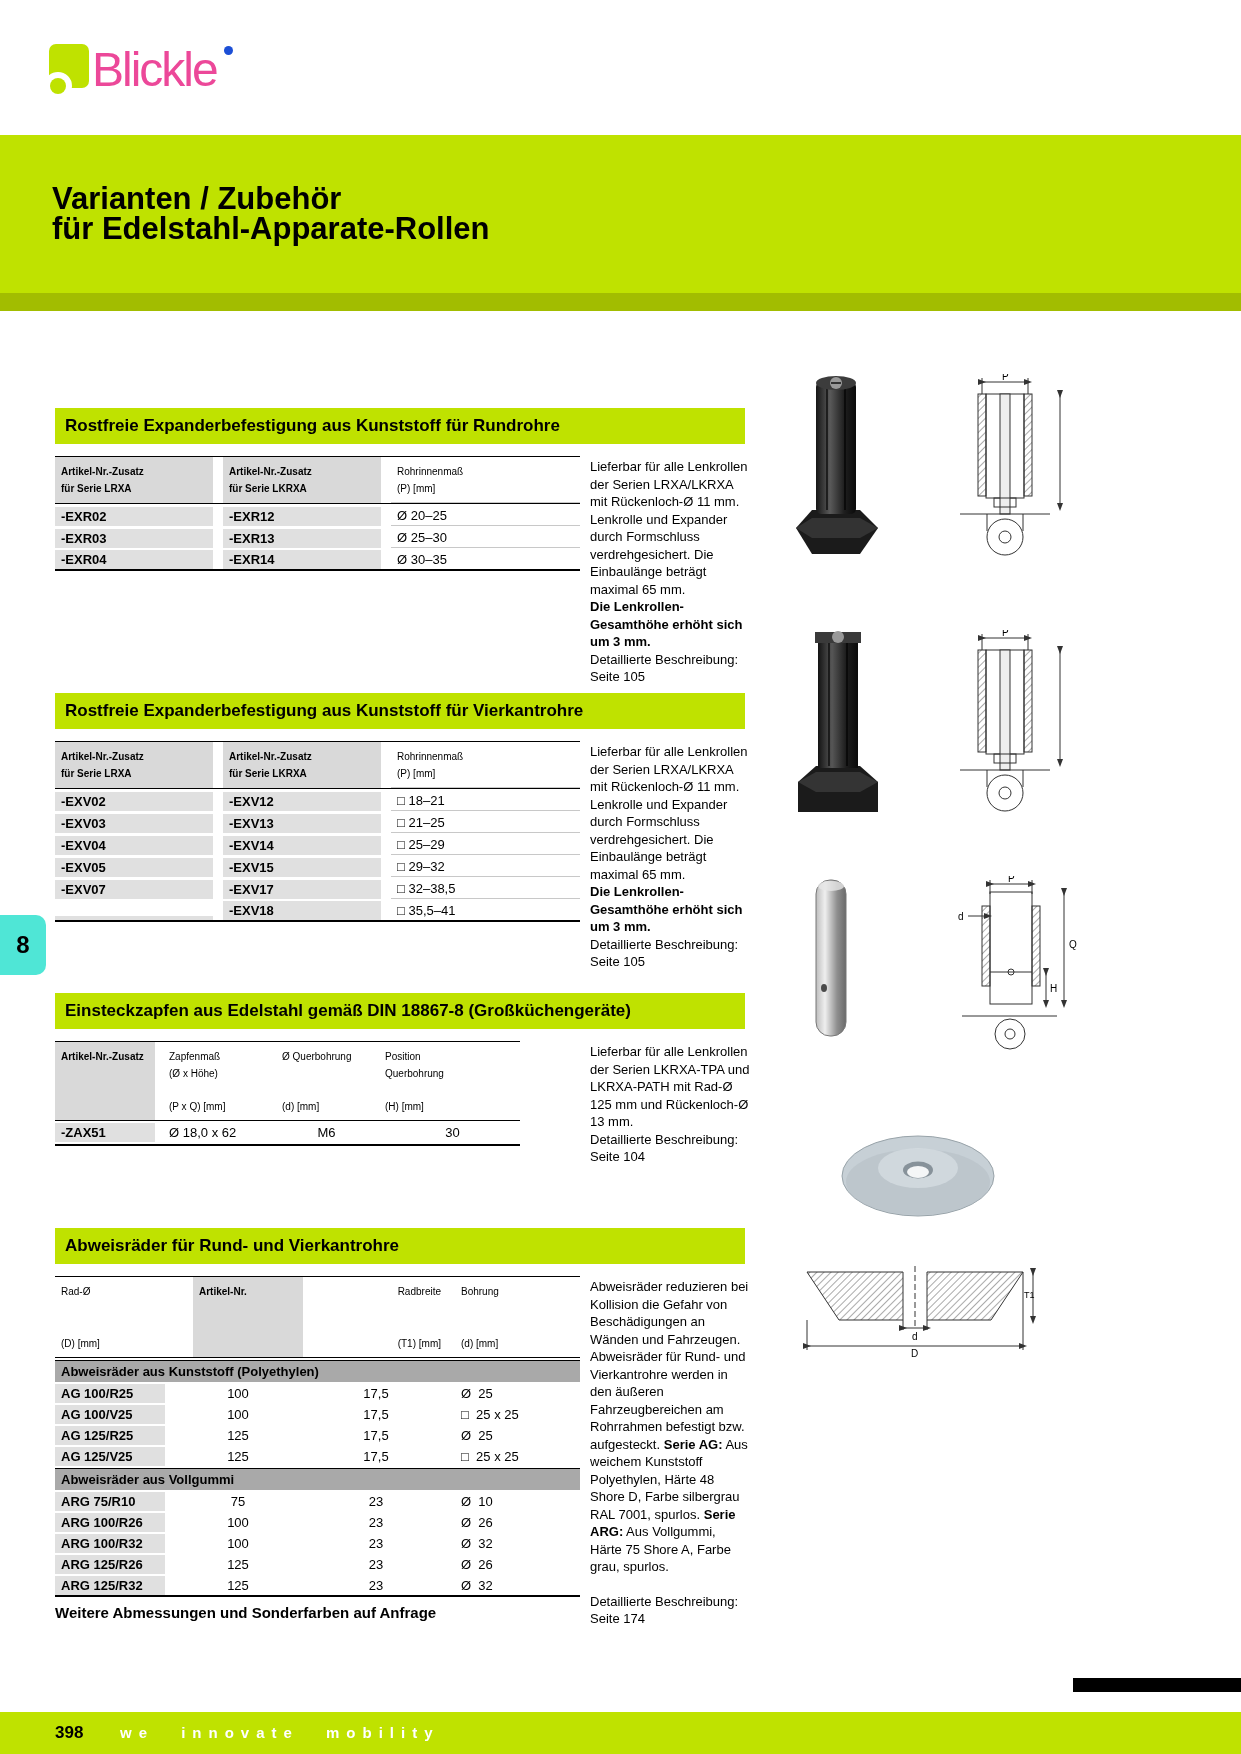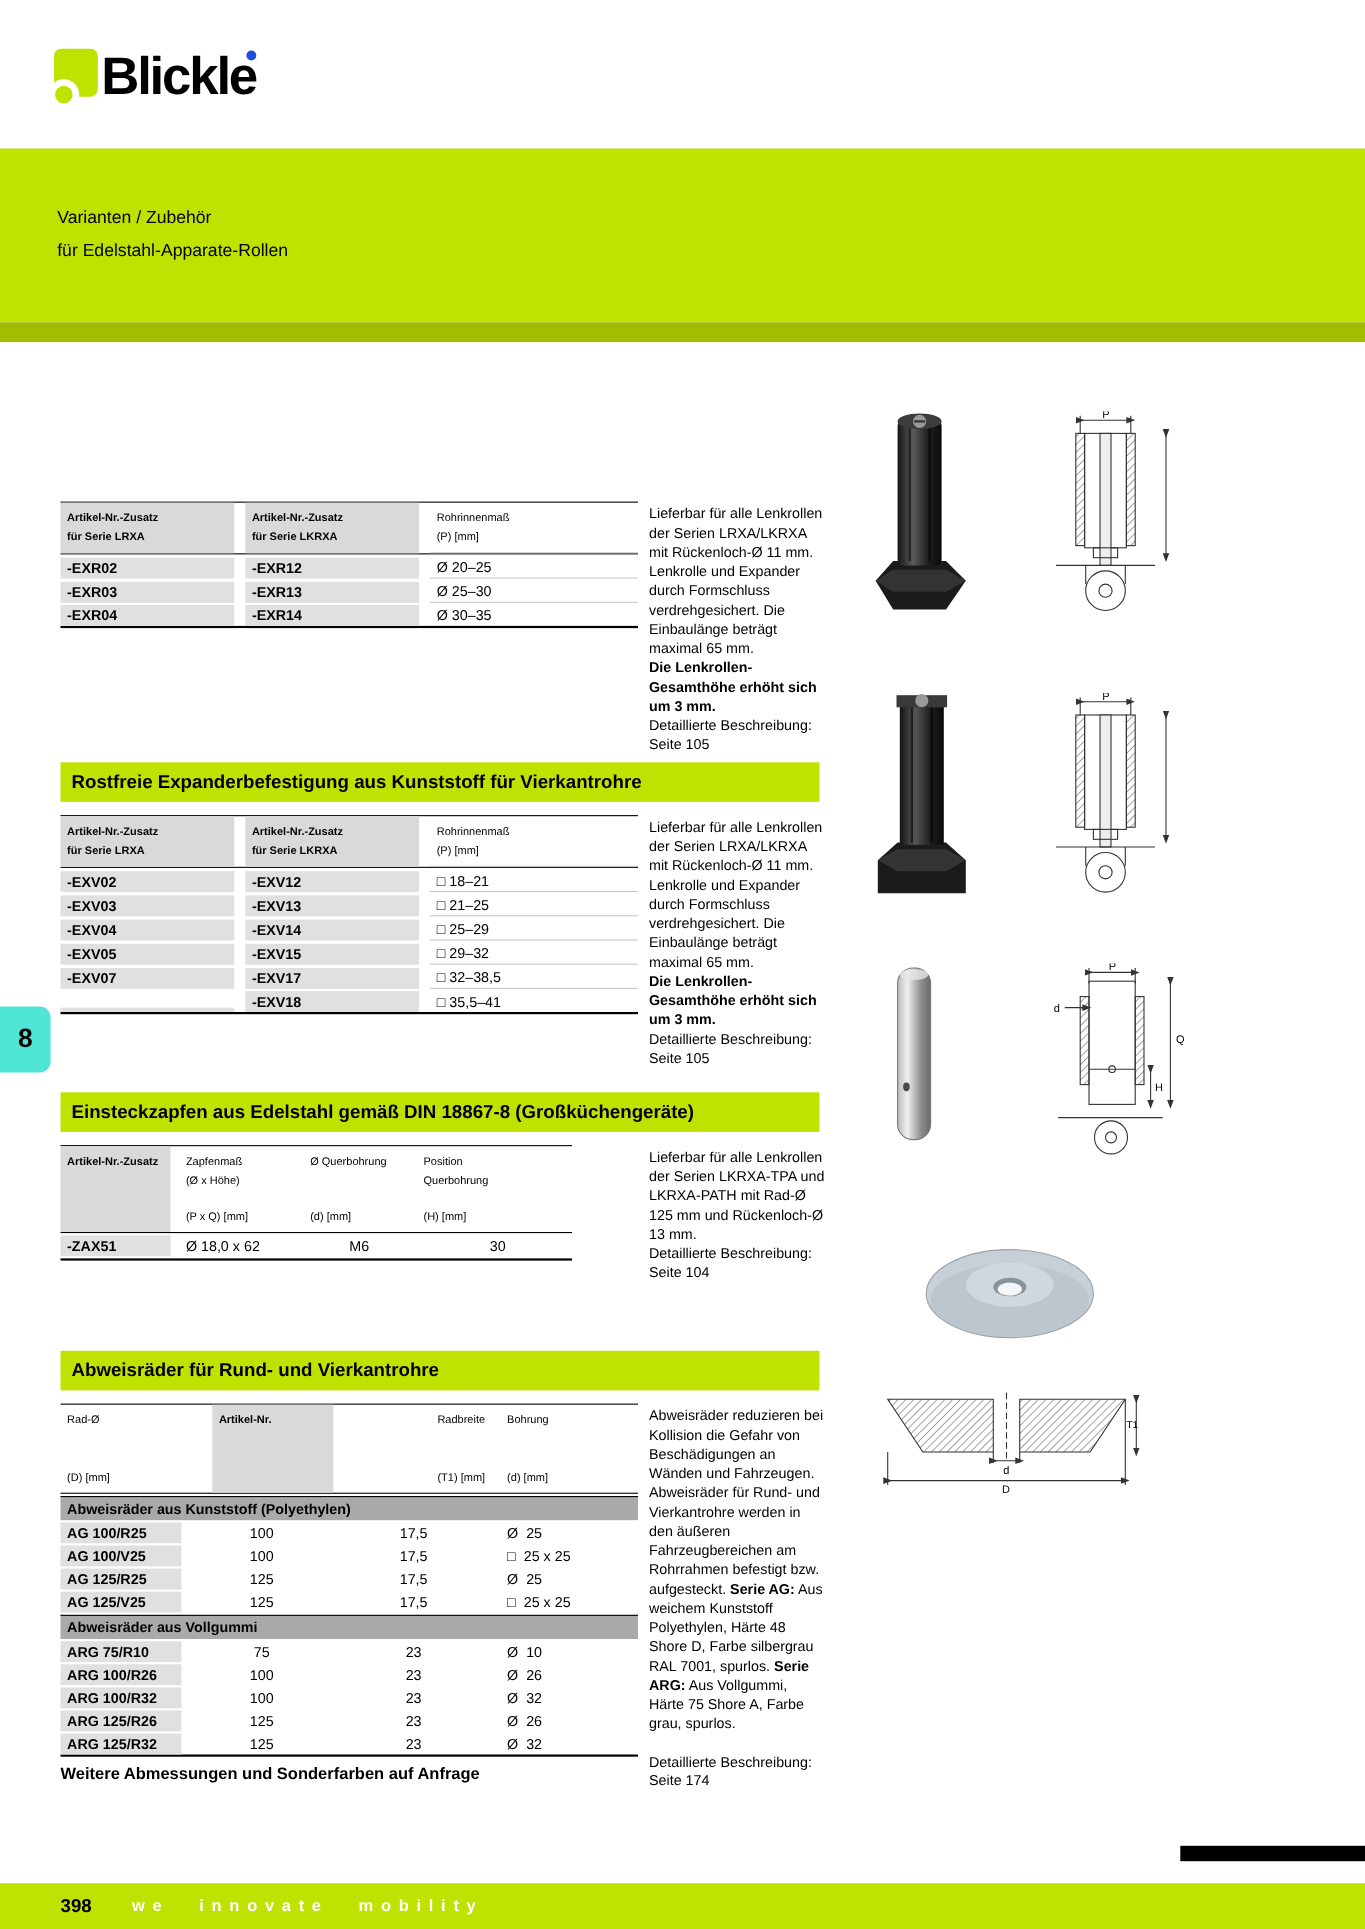--- a/index.html
+++ b/index.html
@@ -3,23 +3,23 @@
 <meta charset="utf-8">
 <style>
   html,body{margin:0;padding:0;background:#e8e8e8;}
   .page{position:relative;width:1241px;height:1754px;background:#fff;overflow:hidden;
         font-family:"Liberation Sans",sans-serif;color:#000;margin:0 auto;}
   .abs{position:absolute;}
 
   
   .band1{left:0;top:135px;width:1241px;height:158px;background:#BFE200;}
   .band2{left:0;top:293px;width:1241px;height:18px;background:#A2BD00;}
-  .wordmark{left:92px;top:42px;font-size:48px;font-weight:bold;color:#000000;letter-spacing:-2px;}
+  .wordmark{left:92px;top:42px;font-size:48px;font-weight:normal;color:#ec4899;letter-spacing:-2px;}
   .regdot{left:224px;top:46px;width:9px;height:9px;border-radius:50%;background:#1C4FD6;}
-  .page-title{left:52px;top:184px;font-size:16px;font-weight:normal;line-height:30px;}
+  .page-title{left:52px;top:184px;font-size:31px;font-weight:bold;line-height:30px;}
 
   
   .sec-banner{left:55px;width:690px;height:36px;background:#BFE200;font-size:17px;
               font-weight:bold;line-height:36px;padding-left:10px;box-sizing:border-box;}
 
   
   .tbl{left:55px;}
   .t2,.t4{width:525px;}
   .t3{width:465px;}
   .thead{display:flex;border-top:1px solid #000;border-bottom:1px solid #000;}
@@ -87,20 +87,21 @@
 
   <div class="abs band1"></div>
   <div class="abs band2"></div>
   <div class="abs page-title">
     <div>Varianten / Zubehör</div>
     <div>für Edelstahl-Apparate-Rollen</div>
   </div>
 
   <div class="abs chapter-tab">8</div>
 
+  <div class="abs sec-banner" style="top:408px;">Rostfreie Expanderbefestigung aus Kunststoff für Rundrohre</div>
 
   <div class="abs tbl t2" style="top:456px;">
     <div class="thead">
       <div class="th c1 g b">
         <div class="top">
           <div>Artikel-Nr.-Zusatz</div>
           <div>für Serie LRXA</div>
         </div>
           <div></div>
       </div>

